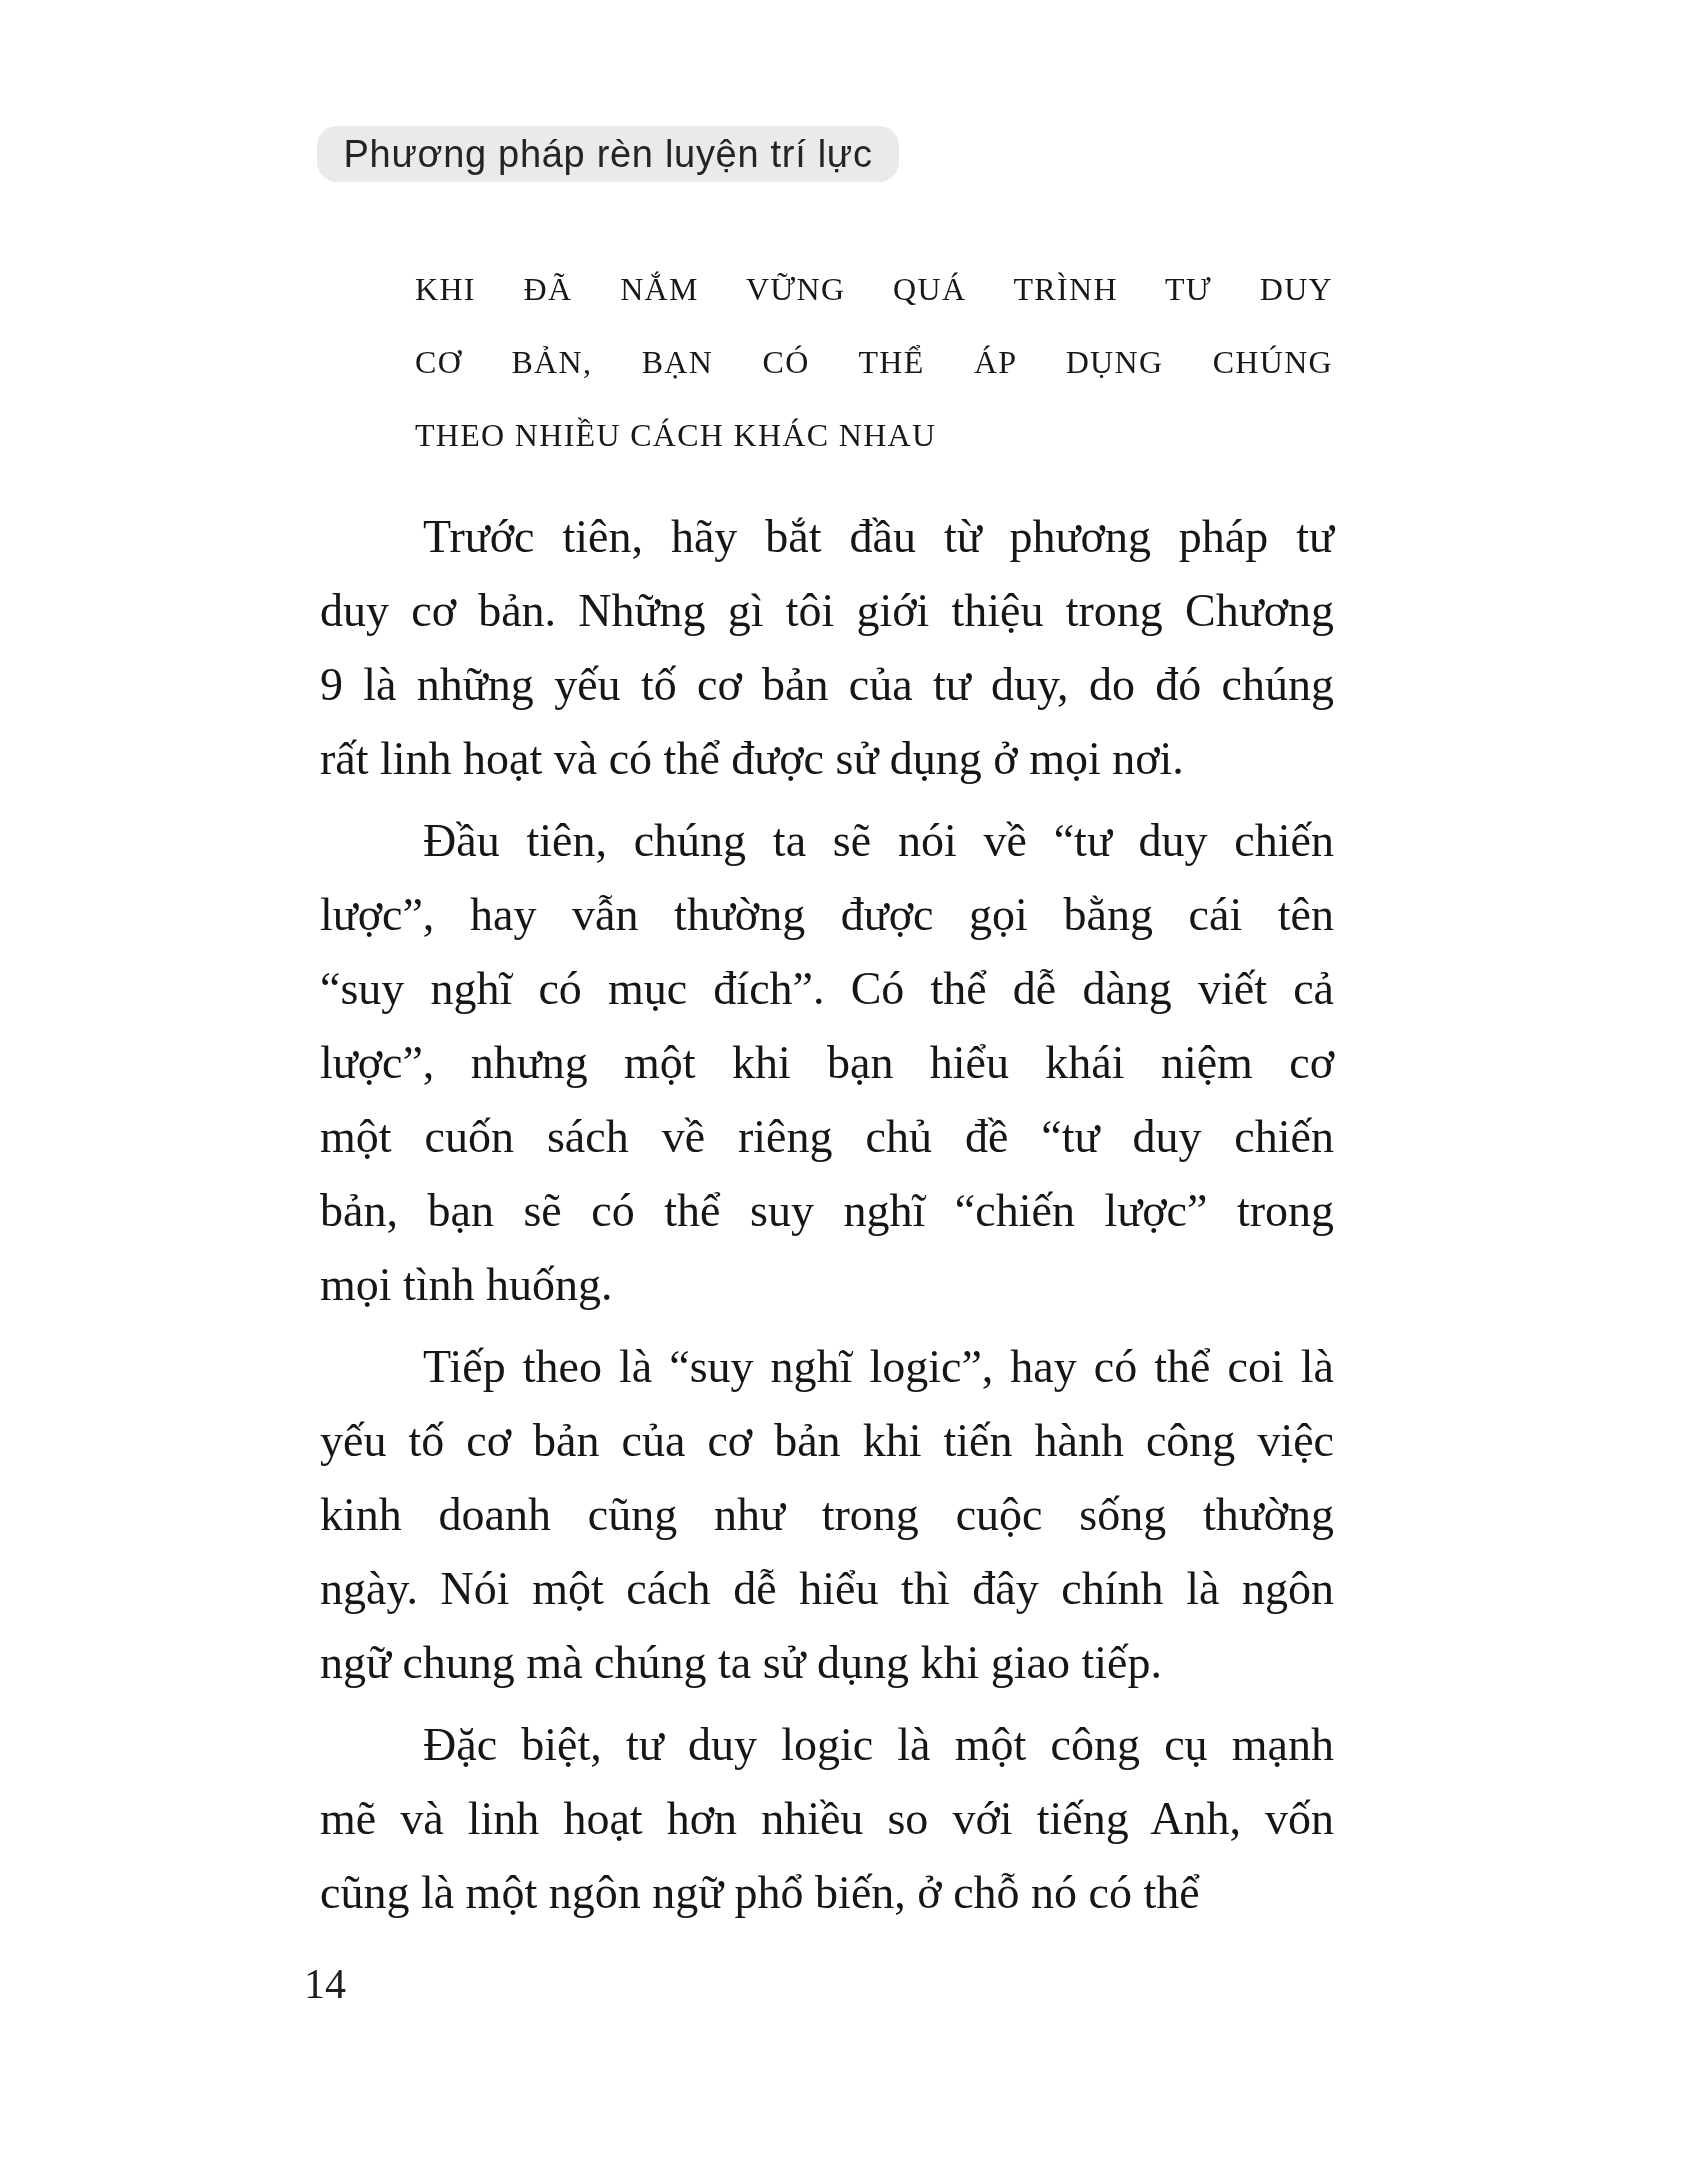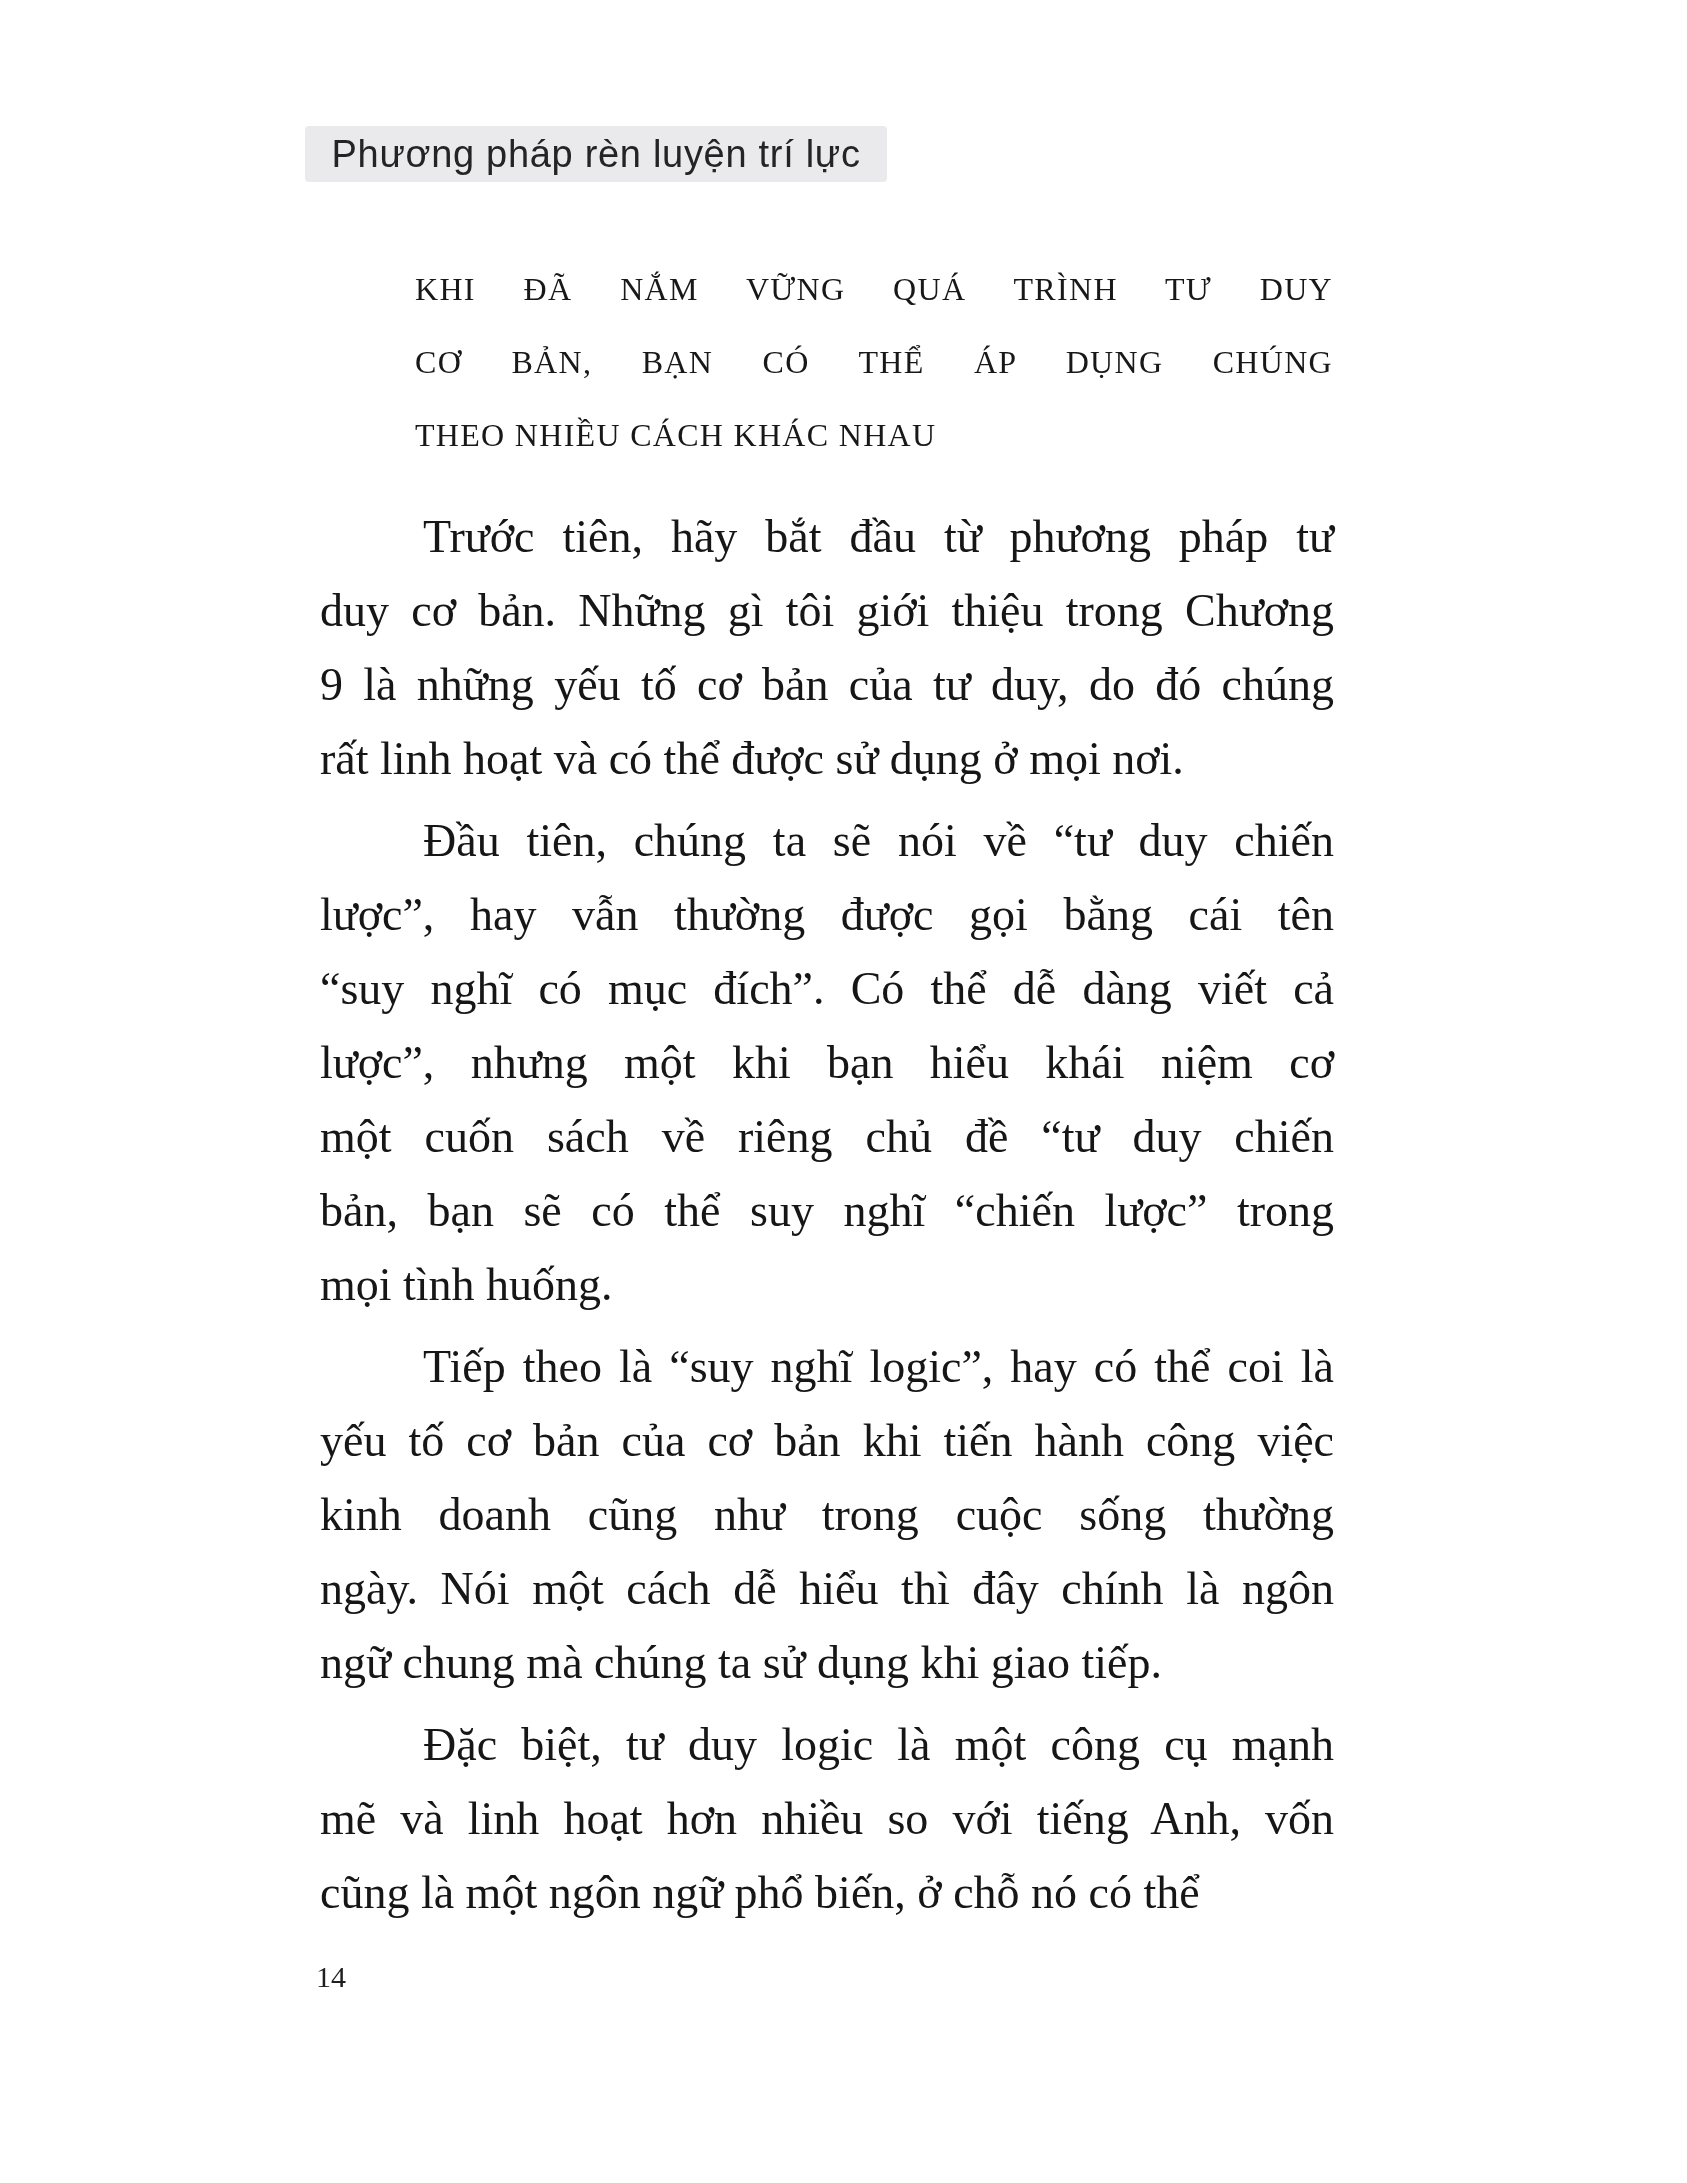--- a/index.html
+++ b/index.html
@@ -7,25 +7,25 @@
     width: 1687px;
     height: 2183px;
     position: relative;
     background: #ffffff;
     font-family: "Liberation Serif", "DejaVu Serif", serif;
     color: #1b1b1b;
     overflow: hidden;
   }
   .running-header {
     position: absolute;
-    left: 305px;
+    left: 317px;
     top: 126px;
     height: 56px;
     background: #eaeaed;
-    border-radius: 4px;
+    border-radius: 20px;
     display: flex;
     align-items: center;
     padding: 0 26.5px;
   }
   .running-header span {
     font-family: "Liberation Sans", "DejaVu Sans", sans-serif;
     font-size: 38px;
     color: #242424;
     letter-spacing: 0.7px;
     white-space: nowrap;
@@ -50,23 +50,23 @@
     font-size: 46px;
     line-height: 74px;
     color: #161616;
   }
   .para { margin: 0 0 8px 0; }
   .bline { text-align: justify; text-align-last: justify; text-justify: inter-word; }
   .bline.first { padding-left: 103px; }
   .bline.last { text-align: right; text-align-last: left; }
   .page-number {
     position: absolute;
-    left: 316px;
+    left: 304px;
     top: 1960px;
-    font-size: 30px;
+    font-size: 42px;
     color: #1e1e1e;
   }
 </style>
 </head>
 <body>
 
 <div class="running-header">
   <span>Phương pháp rèn luyện trí lực</span>
 </div>
 

